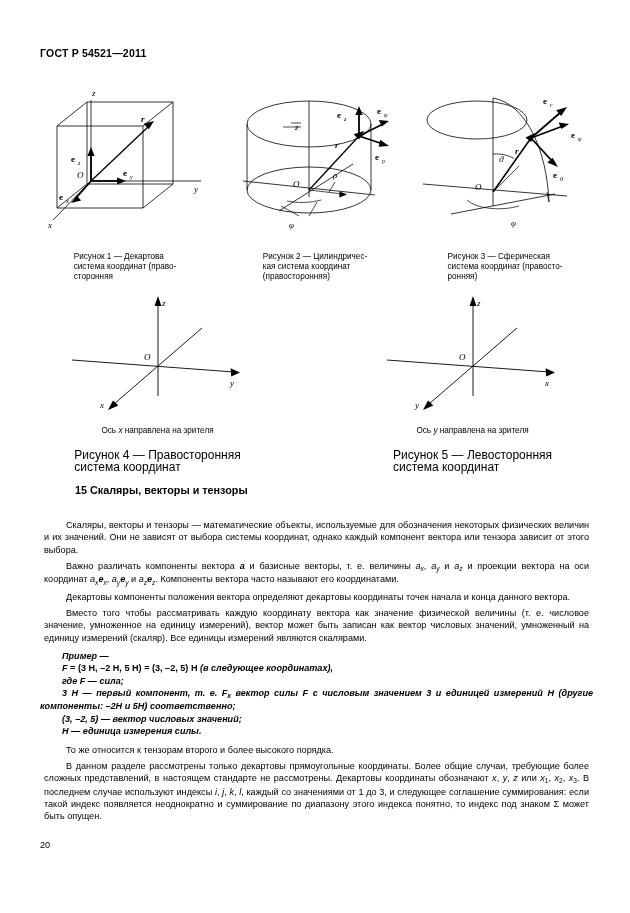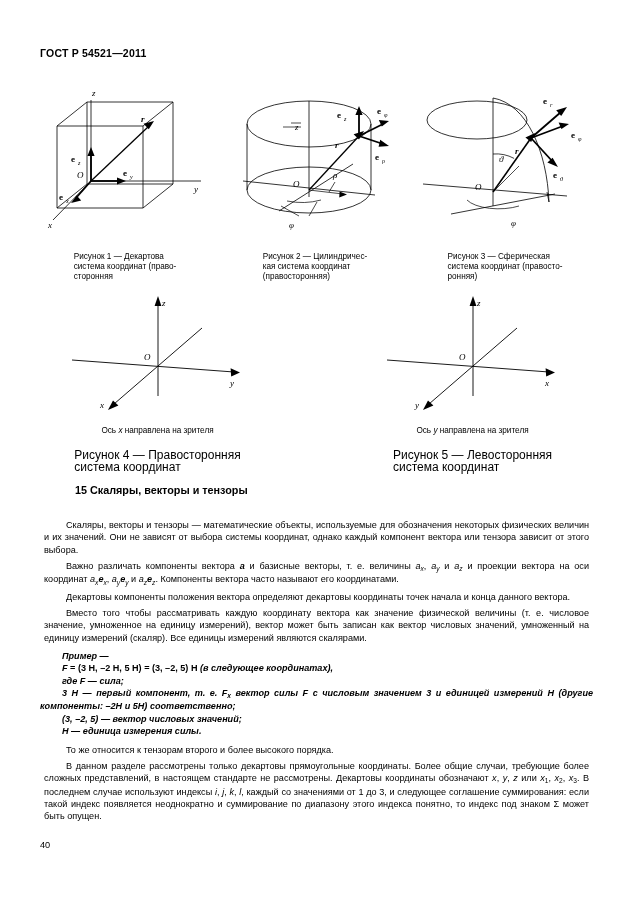--- a/index.html
+++ b/index.html
@@ -416,14 +416,14 @@
       <p class="ex-line"><span>3 Н — первый компонент, т. е. </span><span>F</span><sub>x</sub><span> вектор силы </span><span>F</span><span> с числовым значением 3 и единицей измерений Н </span><span>(другие компоненты: –2Н и 5Н) соответственно;</span></p>
       <p class="ex-line">(3, –2, 5) — вектор числовых значений;</p>
       <p class="ex-line">Н — единица измерения силы.</p>
     </div>
 
     <p>То же относится к тензорам второго и более высокого порядка.</p>
 
     <p><span>В данном разделе рассмотрены только декартовы прямоугольные координаты. Более общие случаи, требующие более сложных представлений, в настоящем стандарте не рассмотрены. Декартовы координаты обозначают </span><span class="it">x</span><span>, </span><span class="it">y</span><span>, </span><span class="it">z</span><span> или </span><span class="it">x</span><sub>1</sub><span>, </span><span class="it">x</span><sub>2</sub><span>, </span><span class="it">x</span><sub>3</sub><span>. В последнем случае используют индексы </span><span class="it">i</span><span>, </span><span class="it">j</span><span>, </span><span class="it">k</span><span>, </span><span class="it">l</span><span>, каждый со значениями от 1 до 3, и следующее соглашение суммирования: если такой индекс появляется неоднократно и суммирование по диапазону этого индекса понятно, то индекс под знаком Σ может быть опущен.</span></p>
   </div>
 
-  <div class="page-number">40</div>
+  <div class="page-number">20</div>
 </div>
 
 </body></html>

